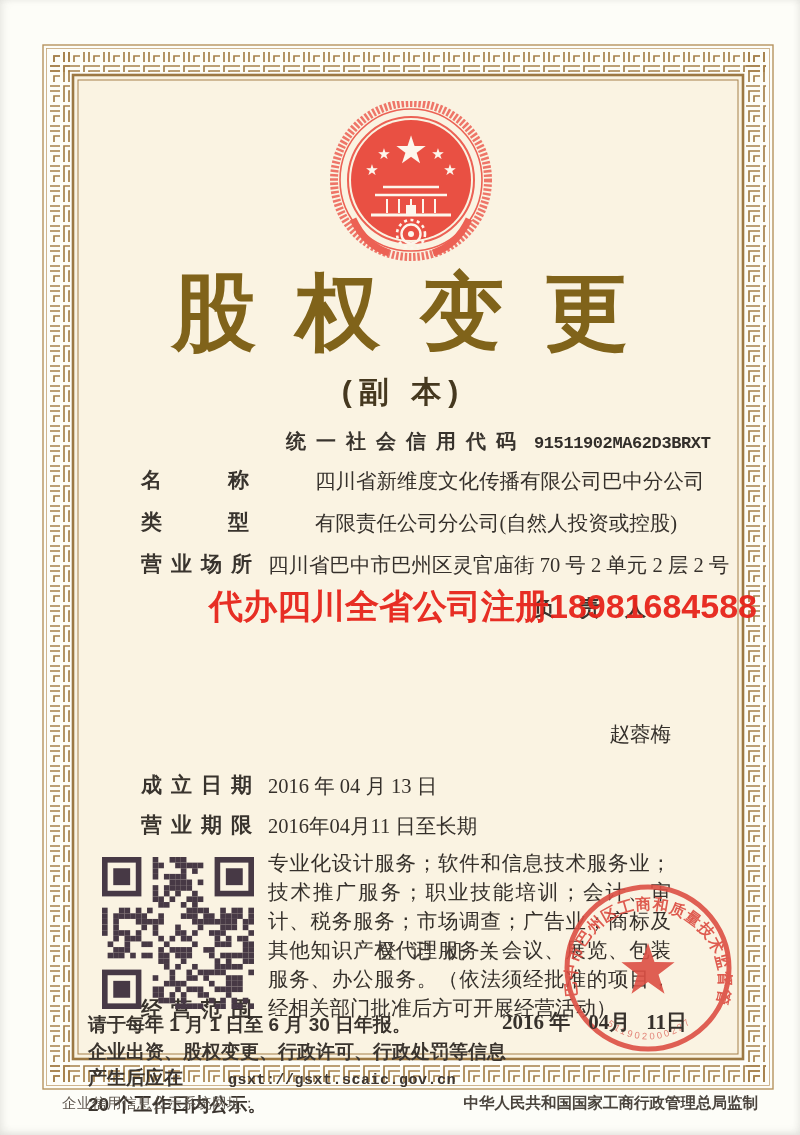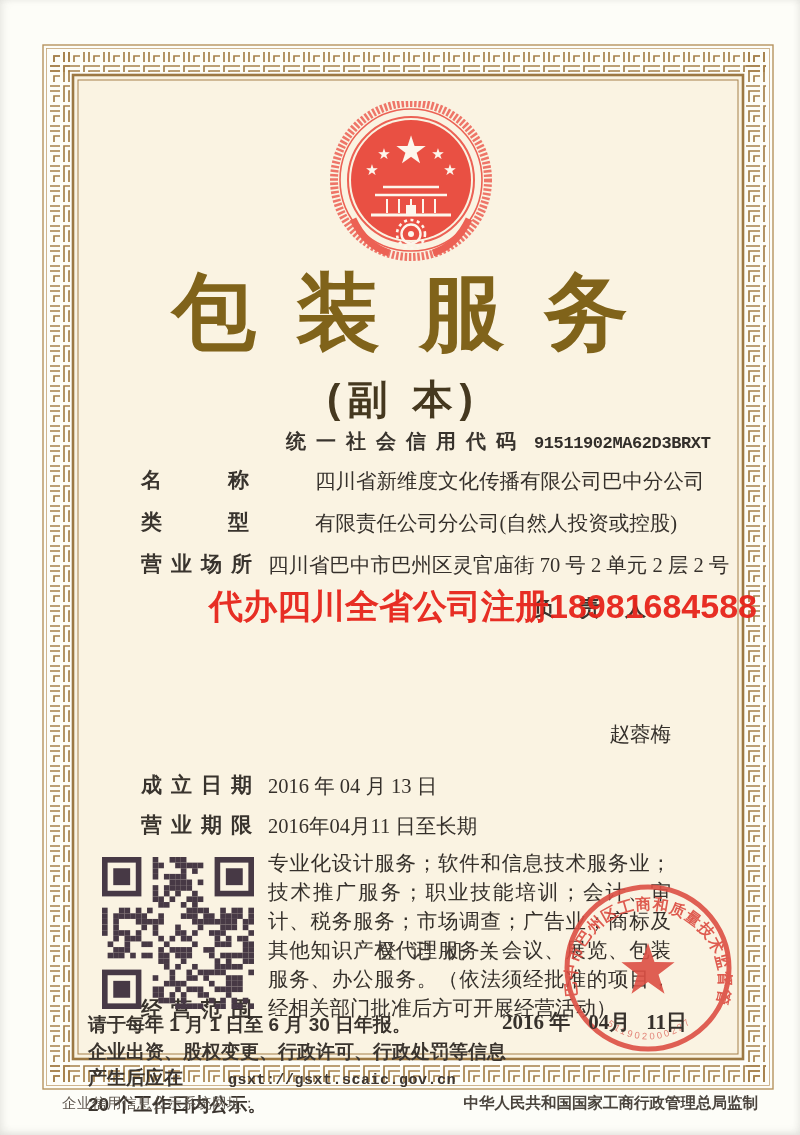--- a/index.html
+++ b/index.html
@@ -7,21 +7,21 @@
   .sheet{position:relative;width:800px;height:1135px;background:#fdfdf8;overflow:hidden;
          box-shadow:inset 4px 0 8px rgba(0,0,0,.05),inset 0 -4px 8px rgba(0,0,0,.05),inset -3px 0 6px rgba(0,0,0,.04);}
   .abs{position:absolute;}
   
   #frame{left:42px;top:44px;}
   
   #emblem{left:327px;top:101px;}
   
   .title{left:0;right:0;top:266px;text-align:center;font-size:84px;font-weight:bold;
          color:#80631a;letter-spacing:40px;text-indent:40px;line-height:1.1;}
-  .subtitle{left:0;right:0;top:372px;text-align:center;font-size:40px;font-weight:bold;
+  .subtitle{left:0;right:0;top:372px;text-align:center;font-size:30px;font-weight:bold;
             color:#45381f;letter-spacing:7px;text-indent:7px;}
   
   .code-row{left:286px;top:428px;display:flex;align-items:baseline;}
   .code-label{font-size:20px;font-weight:700;color:#38332d;letter-spacing:10px;white-space:nowrap;}
   .code-value{font-family:"Liberation Mono",monospace;font-size:17px;font-weight:700;
               color:#322e2a;margin-left:8px;letter-spacing:-0.4px;white-space:nowrap;}
   
   .fields{left:141px;top:466px;width:530px;}
   .frow{display:flex;align-items:flex-end;}
   .flabel{flex:0 0 127px;font-size:21px;font-weight:700;color:#38332d;white-space:nowrap;overflow:visible;}
@@ -90,21 +90,21 @@
     <path d="M60 98 V112 M72 98 V112 M84 98 V112 M96 98 V112 M108 98 V112" stroke="#fdf6ec" stroke-width="2" fill="none"></path>
     <path d="M44 114 H124" stroke="#fdf6ec" stroke-width="3" fill="none"></path>
     <rect x="79" y="104" width="10" height="10" fill="#fdf6ec"></rect>
     <circle cx="84" cy="133" r="14" fill="none" stroke="#fdf6ec" stroke-width="2.6" stroke-dasharray="3 3.5"></circle>
     <circle cx="84" cy="133" r="9.5" fill="none" stroke="#fdf6ec" stroke-width="2.4"></circle>
     <circle cx="84" cy="133" r="3" fill="#fdf6ec"></circle>
     <path d="M26 118 Q38 144 62 152" stroke="#ec6154" stroke-width="7" fill="none"></path>
     <path d="M142 118 Q130 144 106 152" stroke="#ec6154" stroke-width="7" fill="none"></path>
   </svg>
 
-  <div class="abs title">包装服务</div>
+  <div class="abs title">股权变更</div>
   <div class="abs subtitle">(副 本)</div>
 
   <div class="abs code-row">
     <span class="code-label">统一社会信用代码</span>
     <span class="code-value">91511902MA62D3BRXT</span>
   </div>
 
   <div class="abs fields">
     <div class="frow mb1">
       <span class="flabel ls2">名称</span>

